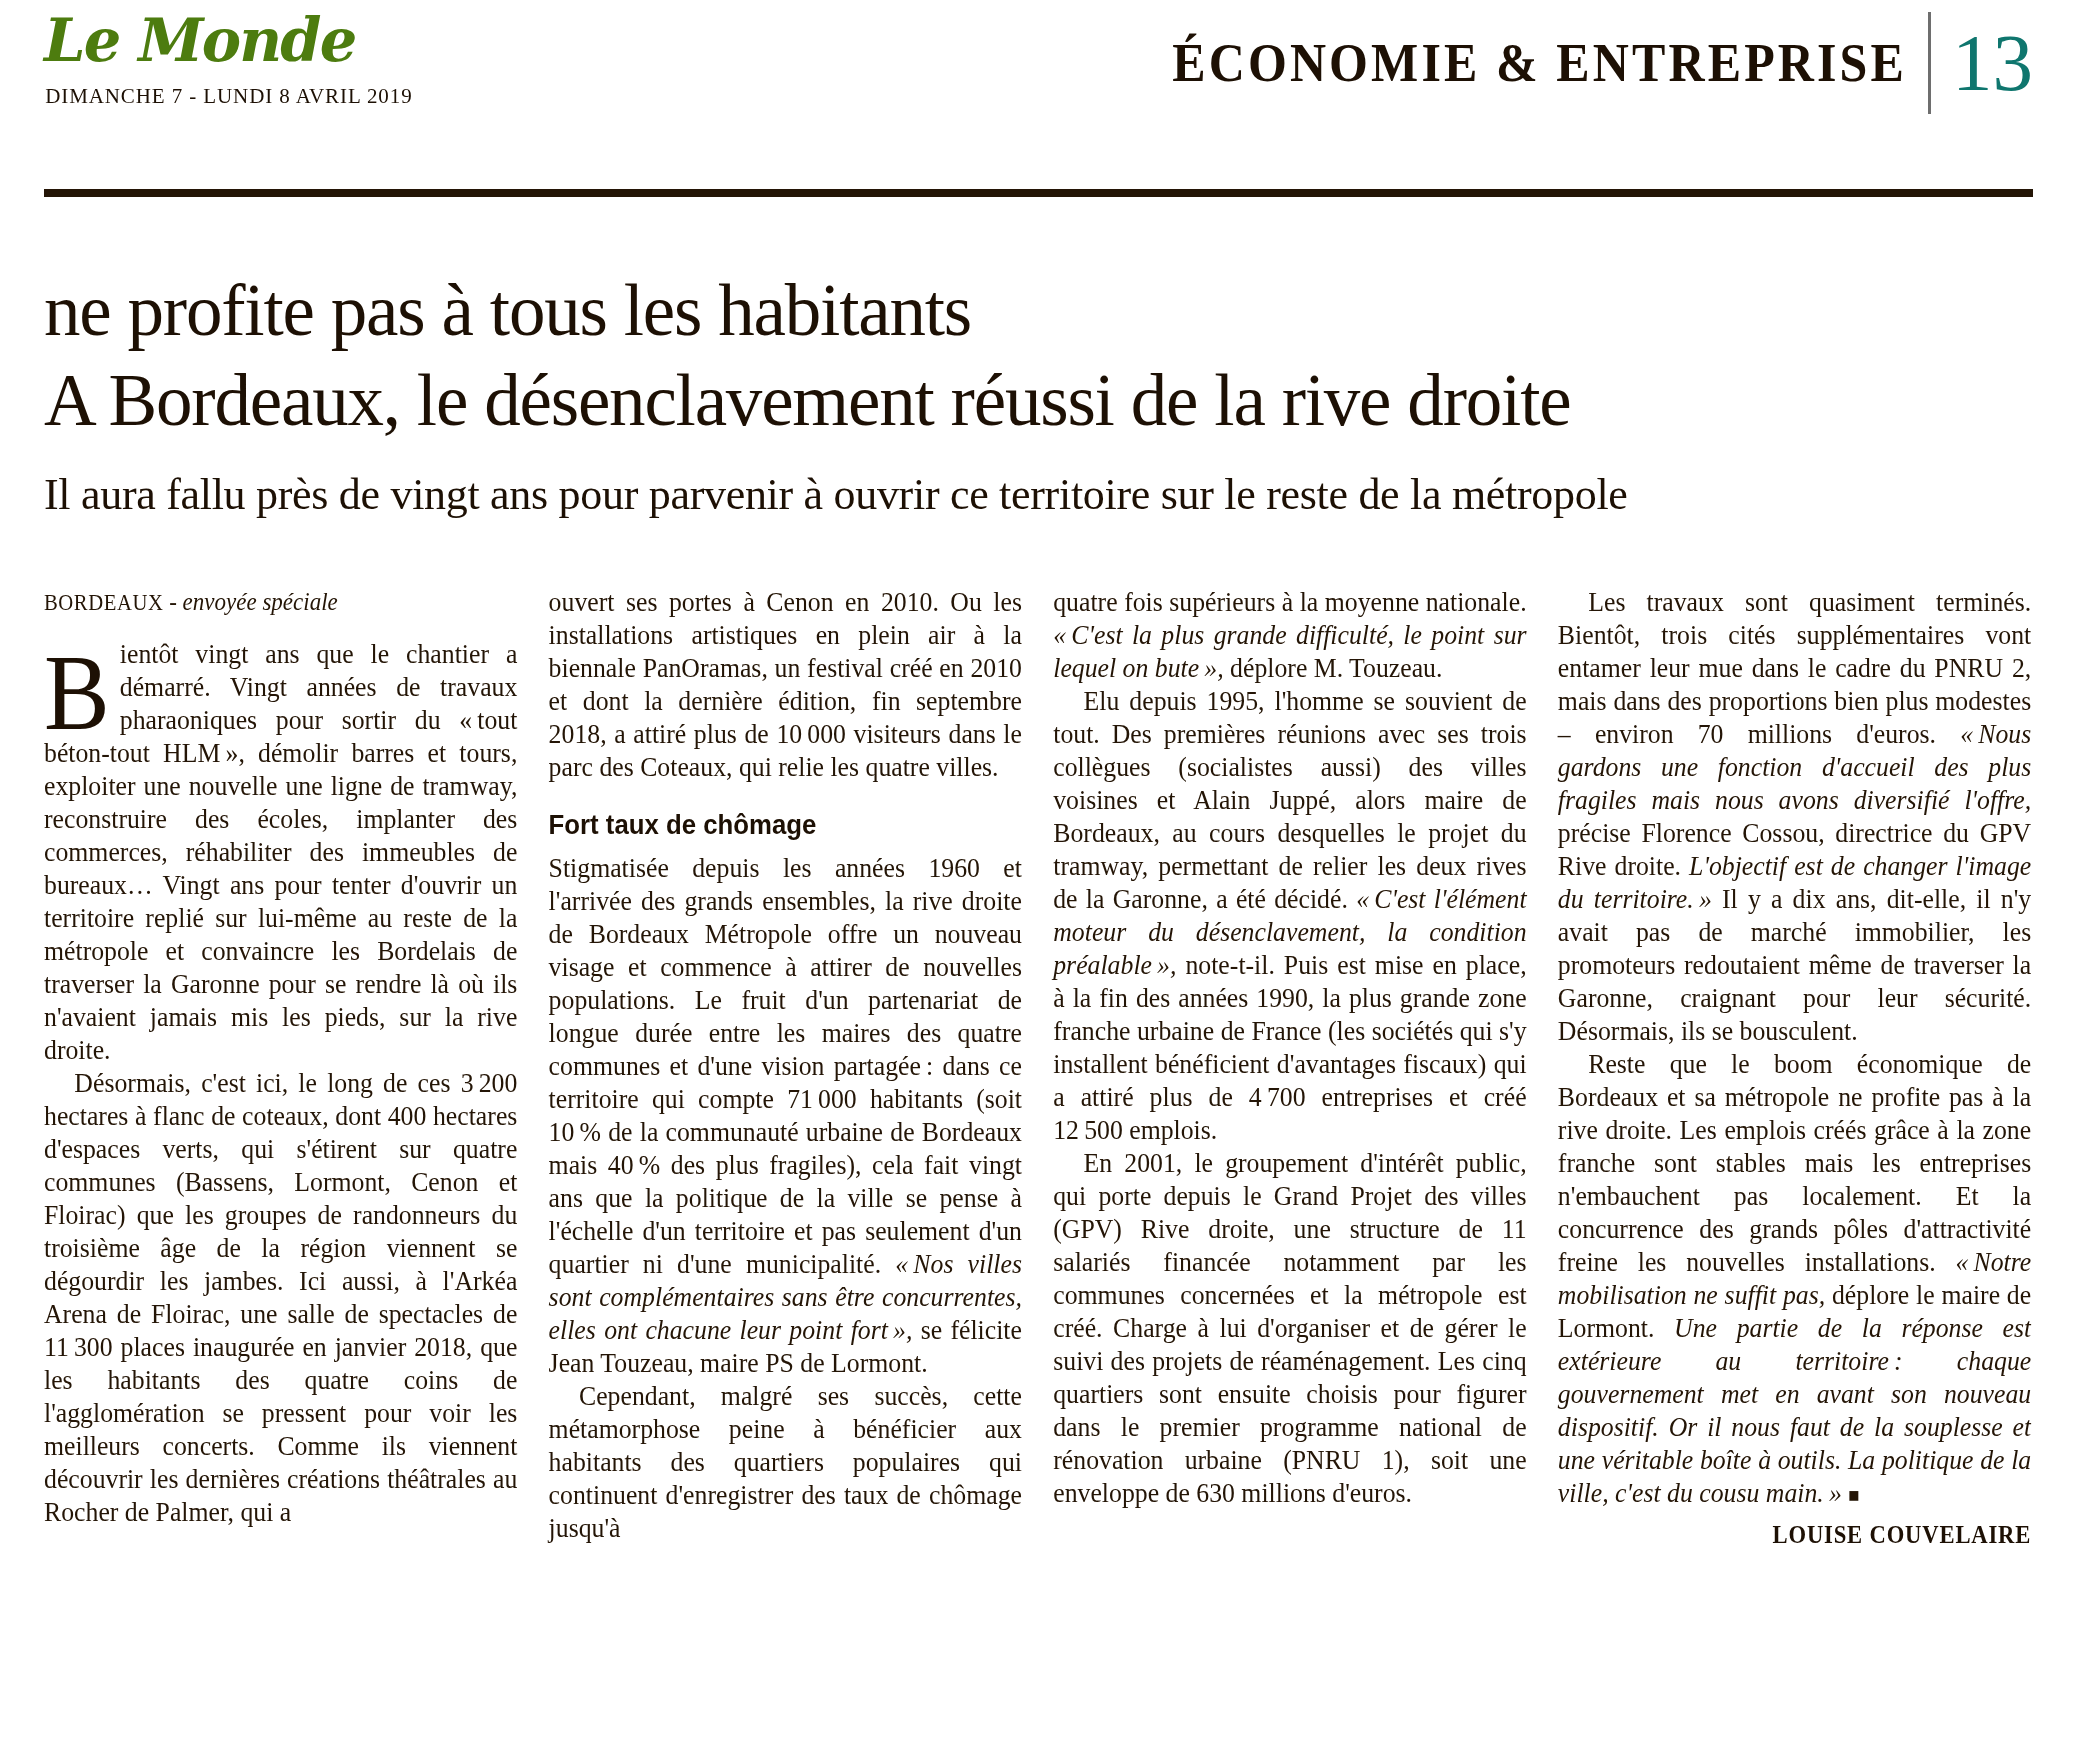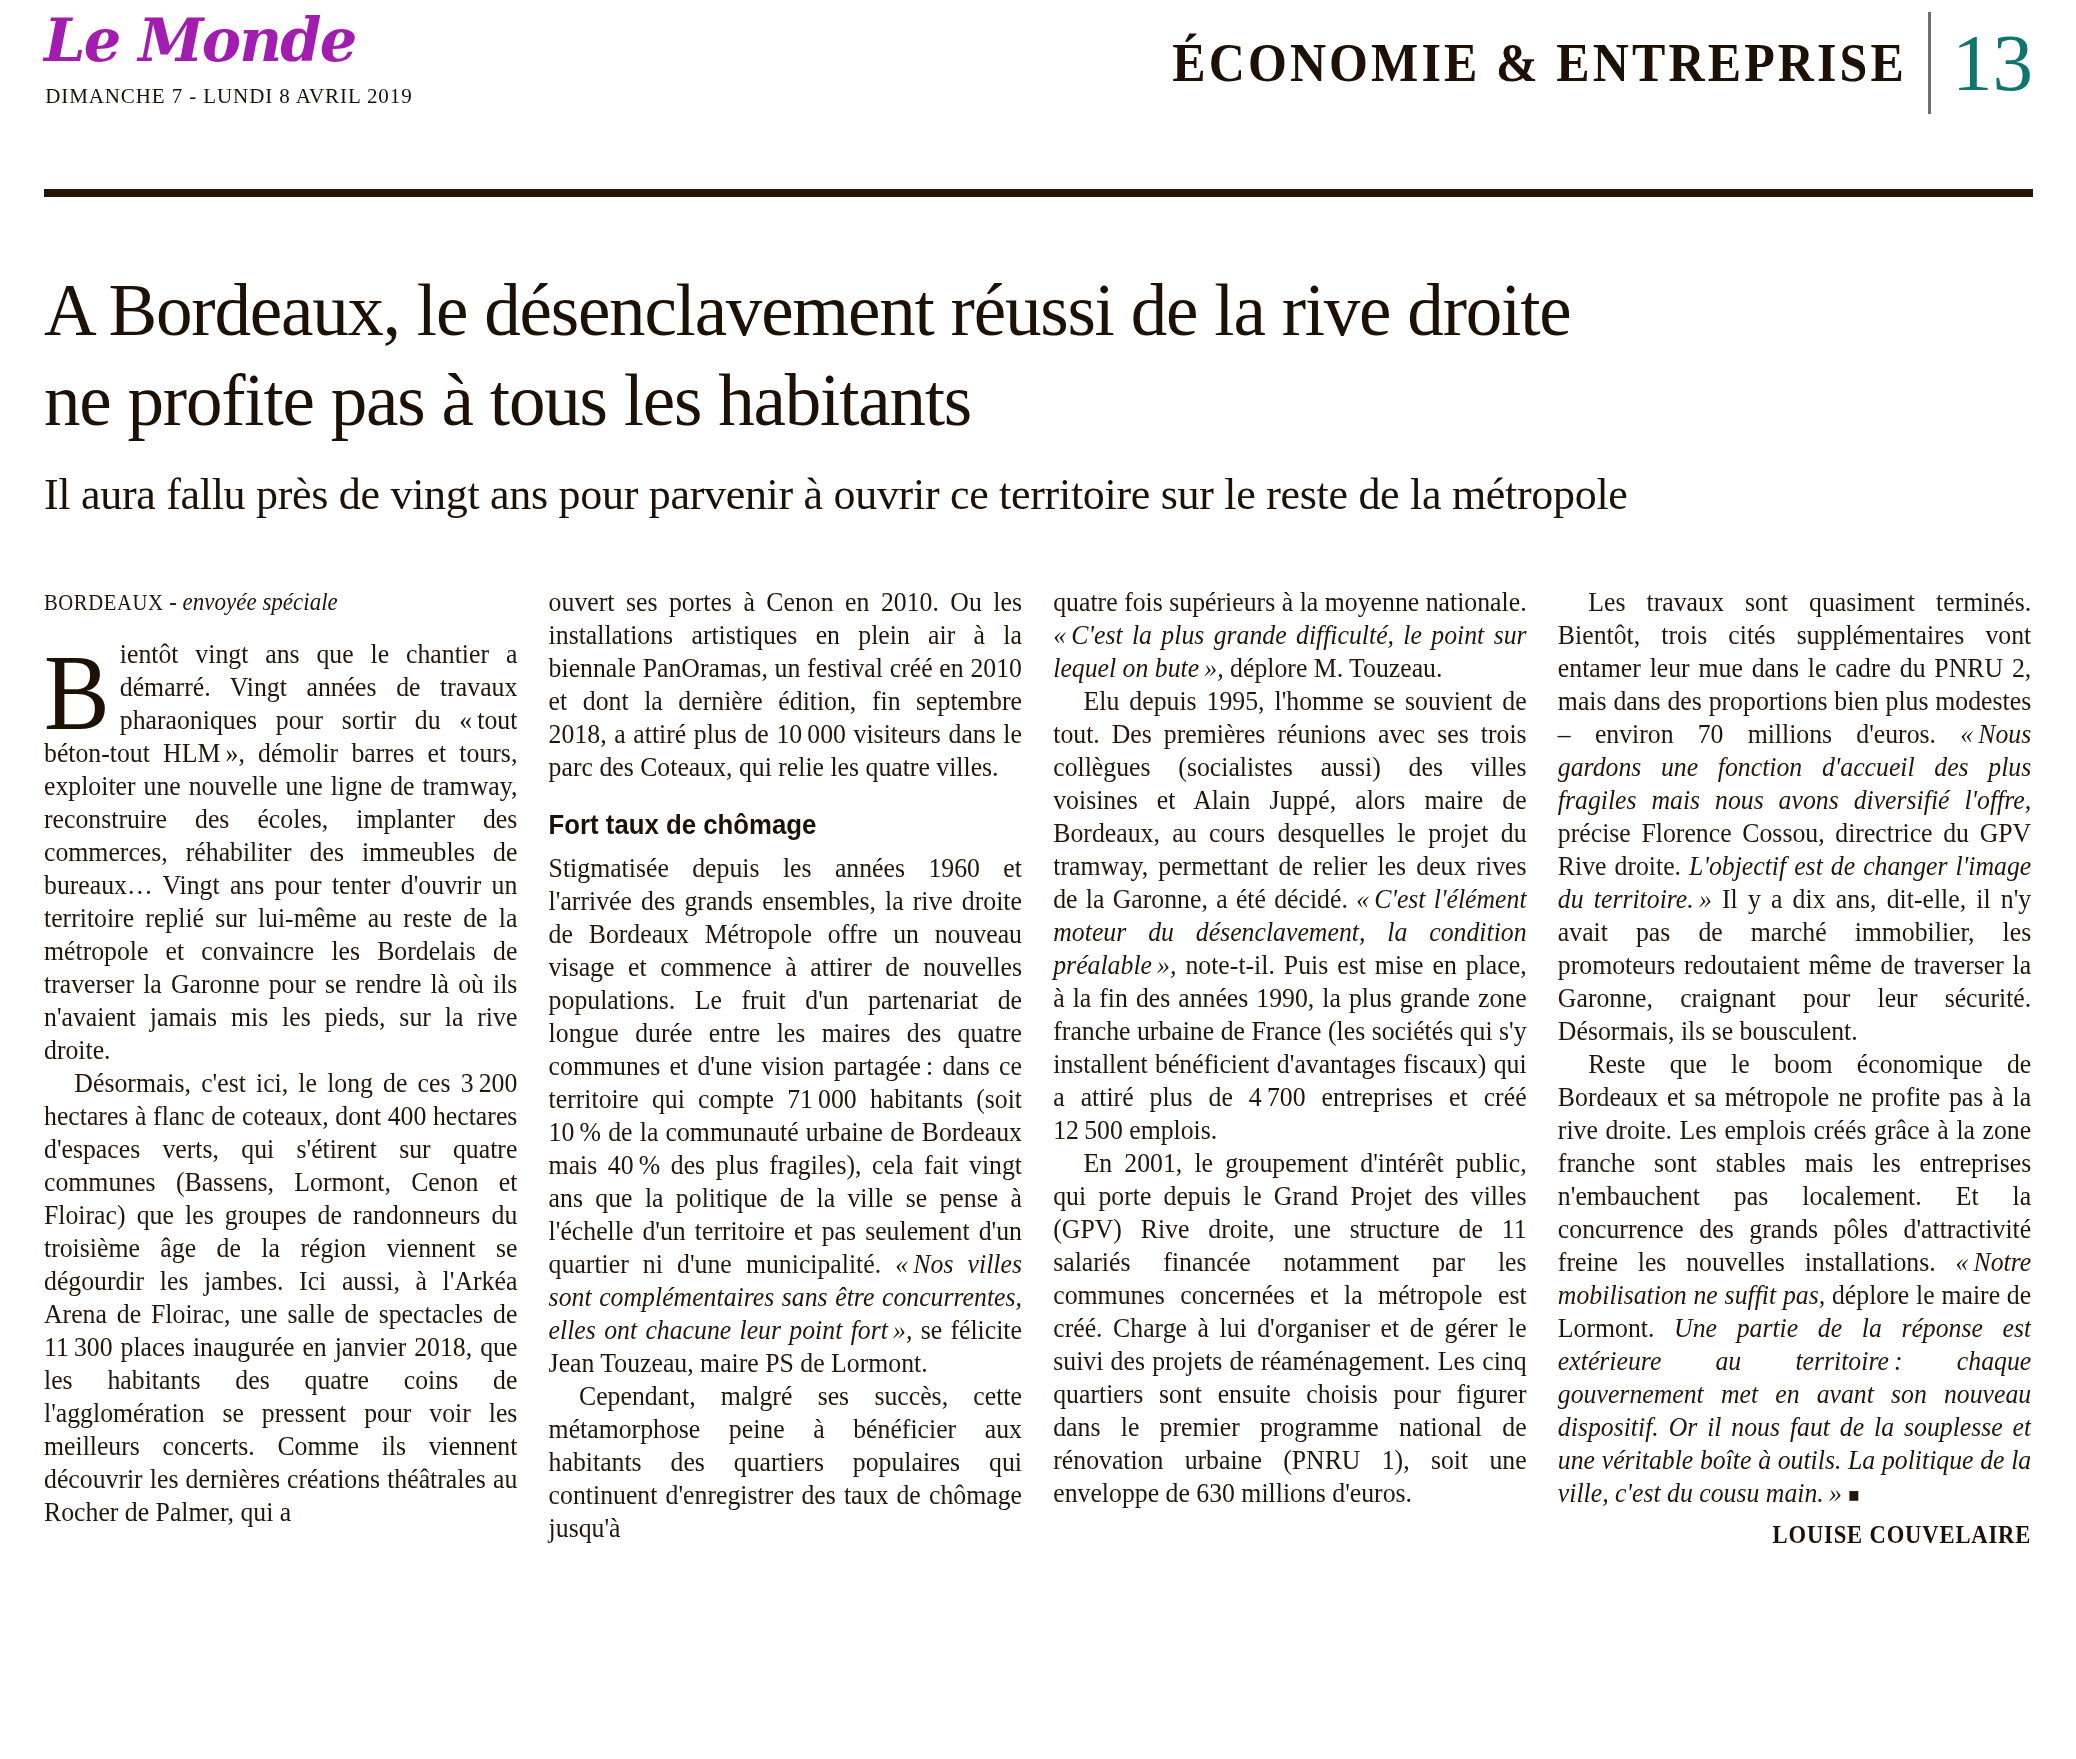--- a/index.html
+++ b/index.html
@@ -8,21 +8,21 @@
     font-family:"Liberation Serif", serif;
     color:#241506;
   }
   .page { box-sizing:border-box; width:2077px; height:1759px; padding:0 44px; position:relative; }
 
   
   .masthead { position:relative; height:189px; }
   .logo {
     position:absolute; left:0; top:6.1px;
     font-family:"DejaVu Serif", serif; font-weight:bold; font-style:italic;
-    font-size:59px; letter-spacing:-1.8px; color:#a21caf;
+    font-size:59px; letter-spacing:-1.8px; color:#4d7c0f;
   }
   .issue-date {
     position:absolute; left:1.2px; top:84px;
     font-size:21px; letter-spacing:0.9px; color:#1d1004;
   }
   .mast-right {
     position:absolute; right:0; top:4.9px; height:117px;
     display:flex; align-items:center; gap:21px;margin-left:32px;
   }
   .section-title {
@@ -82,22 +82,22 @@
     <div class="mast-right">
       <div class="section-title">ÉCONOMIE &amp; ENTREPRISE</div>
       <div class="mast-divider"></div>
       <div class="page-number">13</div>
     </div>
   </header>
 
   <div class="rule"></div>
 
   <h1 class="headline">
+    <div>ne profite pas à tous les habitants</div>
     <div>A Bordeaux, le désenclavement réussi de la rive droite</div>
-    <div>ne profite pas à tous les habitants</div>
   </h1>
 
   <h2 class="subhead">Il aura fallu près de vingt ans pour parvenir à ouvrir ce territoire sur le reste de la métropole</h2>
 
   <section class="colwrap">
       <div class="col">
         <p class="dateline"><span class="sc">BORDEAUX</span><span> - </span><span class="it">envoyée spéciale</span></p>
         <p class="para"><span class="dropcap">B</span><span>ientôt vingt ans que le chantier a démarré. Vingt années de travaux pharaoniques pour sortir du « tout béton-tout HLM », démolir barres et tours, exploiter une nouvelle une ligne de tramway, reconstruire des écoles, implanter des commerces, réhabiliter des immeubles de bureaux… Vingt ans pour tenter d'ouvrir un territoire replié sur lui-même au reste de la métropole et convaincre les Bordelais de traverser la Garonne pour se rendre là où ils n'avaient jamais mis les pieds, sur la rive droite.</span></p>
         <p class="para indent"><span>Désormais, c'est ici, le long de ces 3 200 hectares à flanc de coteaux, dont 400 hectares d'espaces verts, qui s'étirent sur quatre communes (Bassens, Lormont, Cenon et Floirac) que les groupes de randonneurs du troisième âge de la région viennent se dégourdir les jambes. Ici aussi, à l'Arkéa Arena de Floirac, une salle de spectacles de 11 300 places inaugurée en janvier 2018, que les habitants des quatre coins de l'agglomération se pressent pour voir les meilleurs concerts. Comme ils viennent découvrir les dernières créations théâtrales au Rocher de Palmer, qui a</span></p>
       </div>

